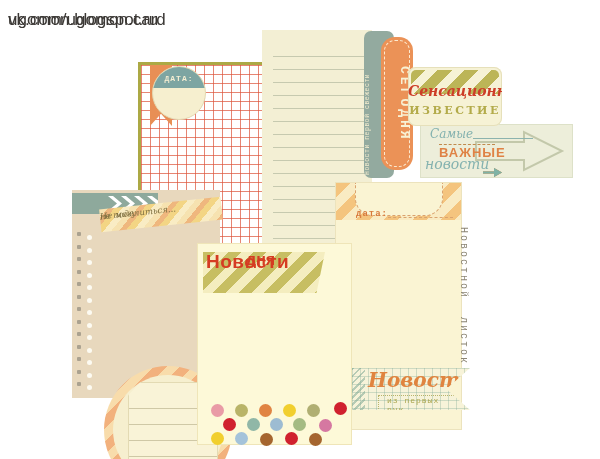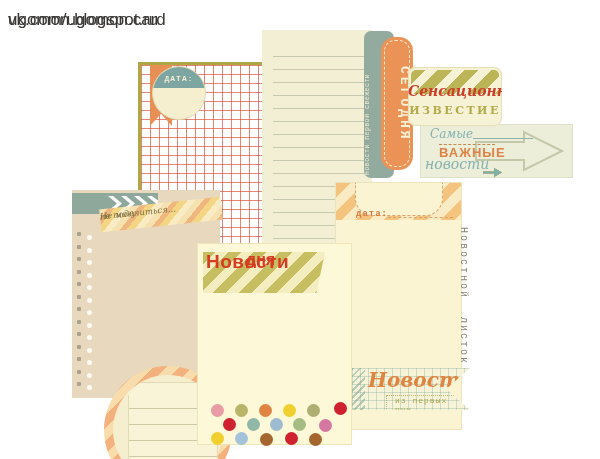--- a/index.html
+++ b/index.html
@@ -123,21 +123,21 @@
   .banner{left:352px;top:368px;width:118px;height:42px;z-index:6;background:#f7f3d9;
     background-image:linear-gradient(to right,rgba(139,176,156,.38) 1px,transparent 1px),
                      linear-gradient(to bottom,rgba(139,176,156,.38) 1px,transparent 1px);
     background-size:8px 8px;
     clip-path:polygon(0 0,100% 0,80% 50%,100% 100%,0 100%);}
   .banner-hatch{left:0;top:0;bottom:0;width:13px;
     background:repeating-linear-gradient(135deg,rgba(130,170,150,.55) 0 2px,transparent 2px 5px);}
   .banner-title{left:16px;top:0;color:#e0843f;font-family:"DejaVu Serif",serif;
     font-style:italic;font-weight:bold;font-size:20px;}
   .banner-sub{left:26px;top:27px;color:#aaa54c;font-family:"Liberation Mono",monospace;
-    font-size:8px;letter-spacing:1px;border:1px dotted #b9b46a;padding:0 8px;margin-left:8px;}
+    font-size:8px;letter-spacing:1px;border:1px dotted #b9b46a;padding:0 8px;}
 </style>
 </head>
 <body>
 
 <div id="canvas">
 
   <div class="links">
     <div>ugomon.blogspot.ru</div>
     <div>vk.com/ugomon.card</div>
   </div>

